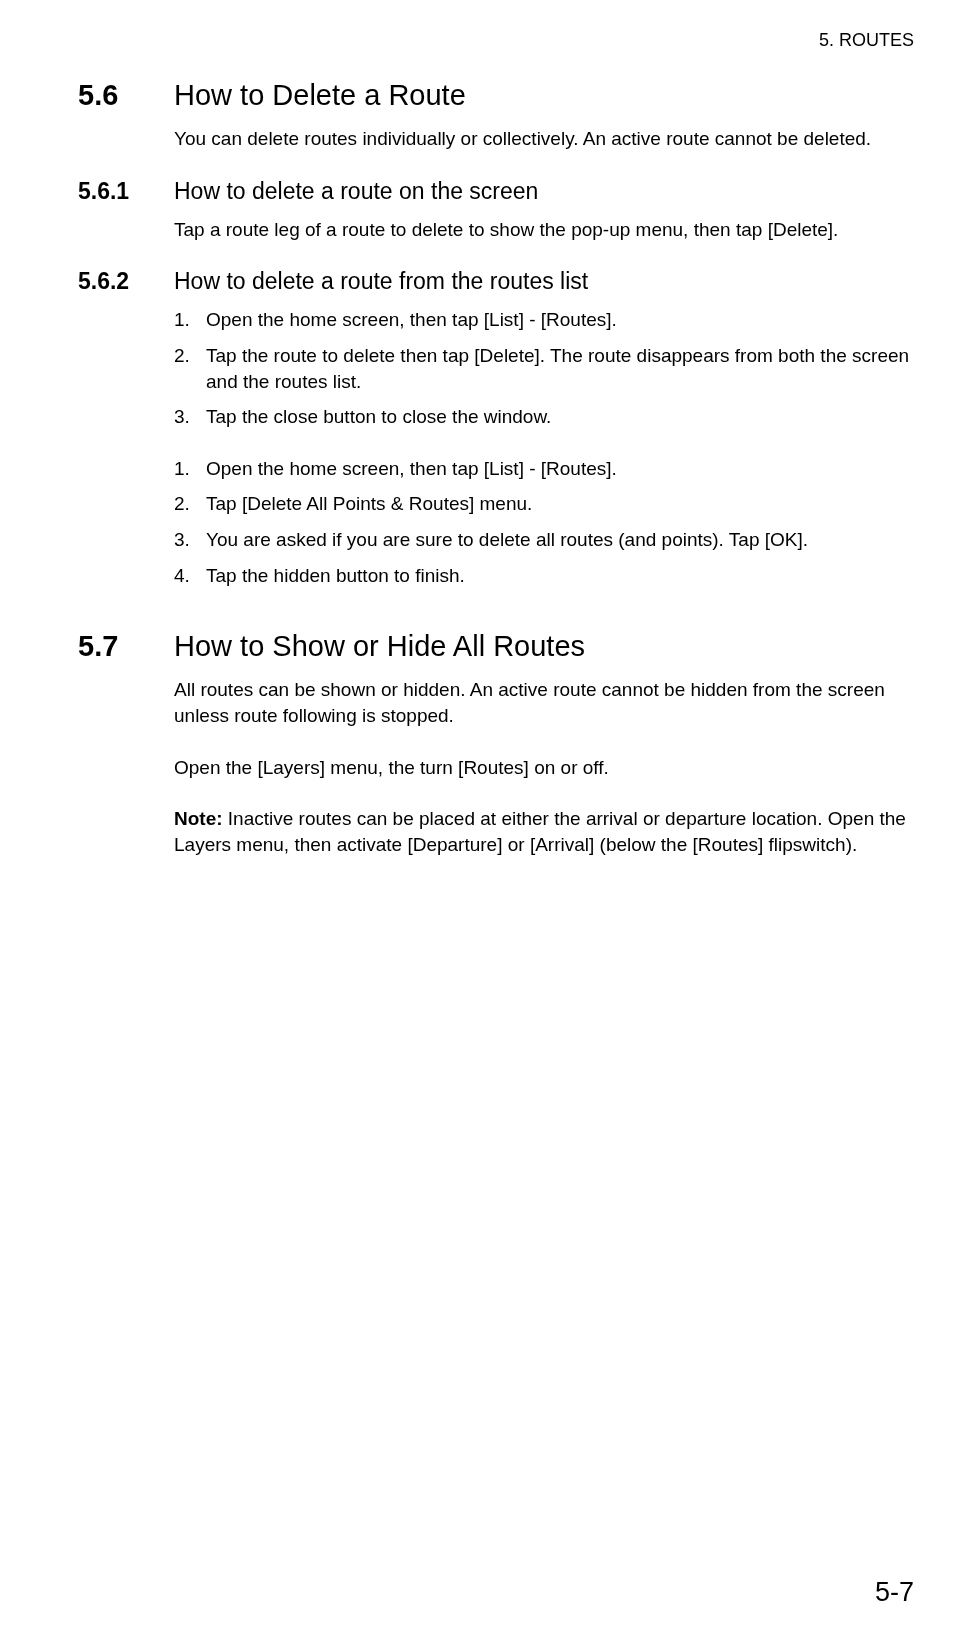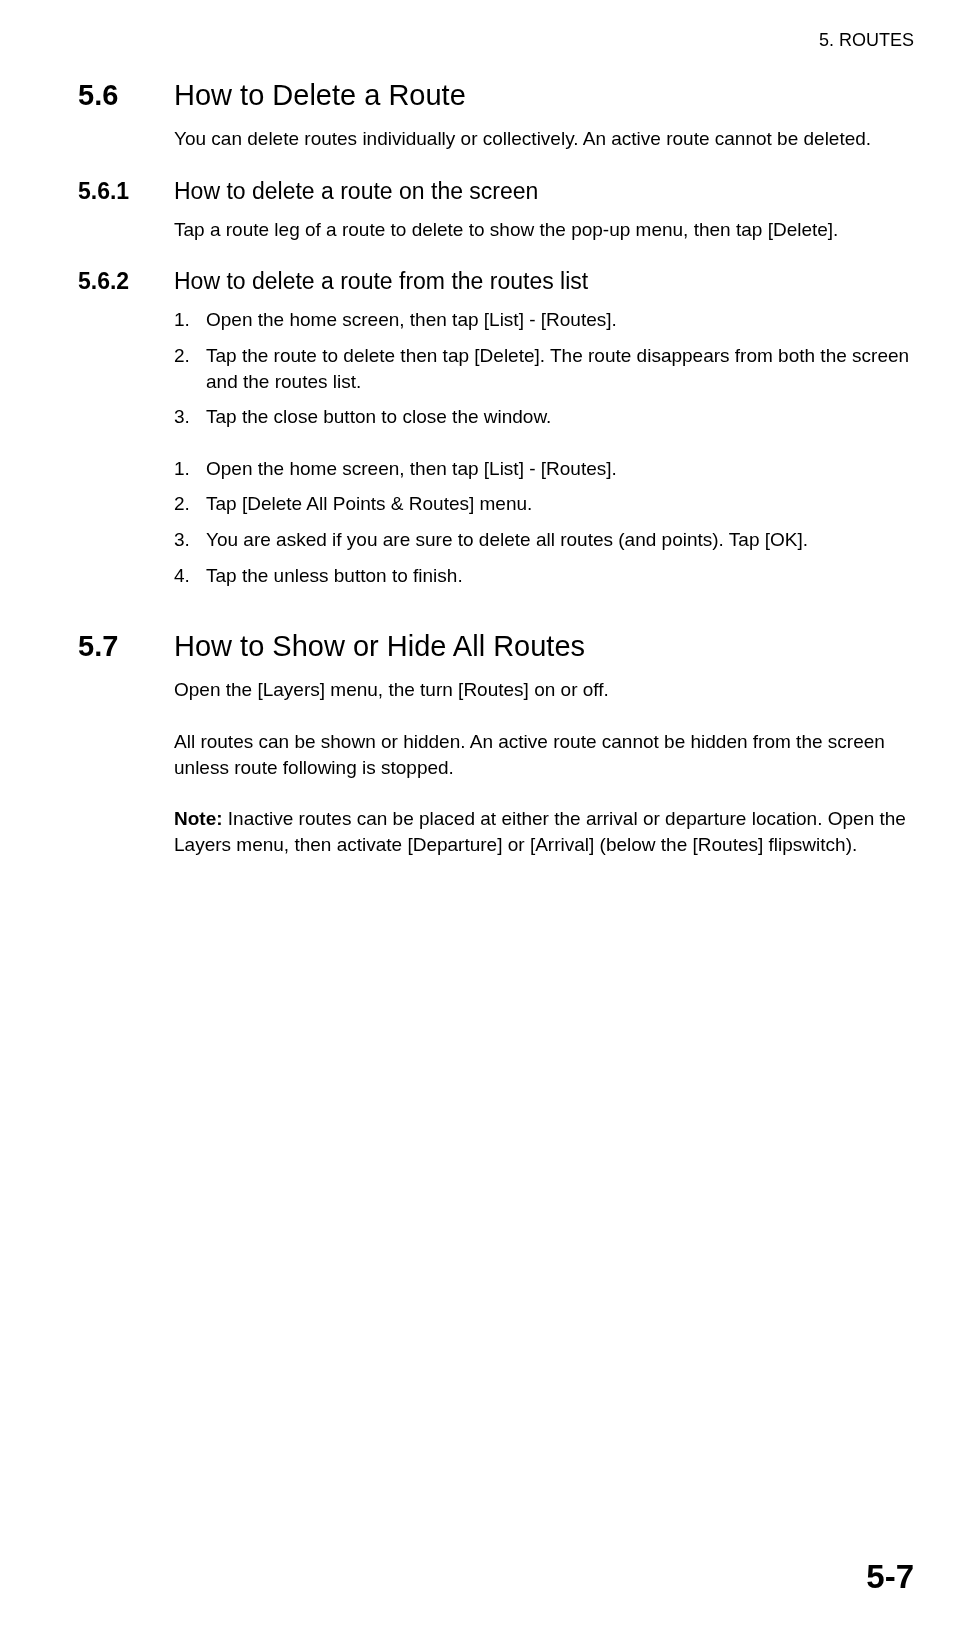--- a/index.html
+++ b/index.html
@@ -73,24 +73,24 @@
       flex-shrink: 0;
     }
     .list-text {
       flex: 1;
     }
     .section-gap {
       height: 32px;
     }
     .page-number {
       position: absolute;
-      bottom: 44px;
+      bottom: 32px;
       right: 58px;
-      font-size: 33px;
-      font-weight: bold;
+      font-size: 27px;
+      font-weight: normal;
     }
     .note-label {
       font-weight: bold;
     }
   </style>
 </head>
 <body>
 
 <div class="page">
   <div class="header-right">5.  ROUTES</div>
@@ -131,29 +131,29 @@
   <div class="list-item">
     <div class="list-number">2.</div>
     <div class="list-text">Tap [Delete All Points &amp; Routes] menu.</div>
   </div>
   <div class="list-item">
     <div class="list-number">3.</div>
     <div class="list-text">You are asked if you are sure to delete all routes (and points). Tap [OK].</div>
   </div>
   <div class="list-item">
     <div class="list-number">4.</div>
-    <div class="list-text">Tap the unless button to finish.</div>
+    <div class="list-text">Tap the hidden button to finish.</div>
   </div>
 
   <div class="section-gap"></div>
 
   <div class="section-heading">
     <div class="section-number">5.7</div>
     <div class="section-title">How to Show or Hide All Routes</div>
   </div>
+  <div class="body-text">All routes can be shown or hidden. An active route cannot be hidden from the screen unless route following is stopped.</div>
   <div class="body-text">Open the [Layers] menu, the turn [Routes] on or off.</div>
-  <div class="body-text">All routes can be shown or hidden. An active route cannot be hidden from the screen unless route following is stopped.</div>
   <div class="body-text">
     <span class="note-label">Note:</span><span> Inactive routes can be placed at either the arrival or departure location. Open the Layers menu, then activate [Departure] or [Arrival] (below the [Routes] flipswitch).</span>
   </div>
 
   <div class="page-number">5-7</div>
 </div>
 
 </body></html>

